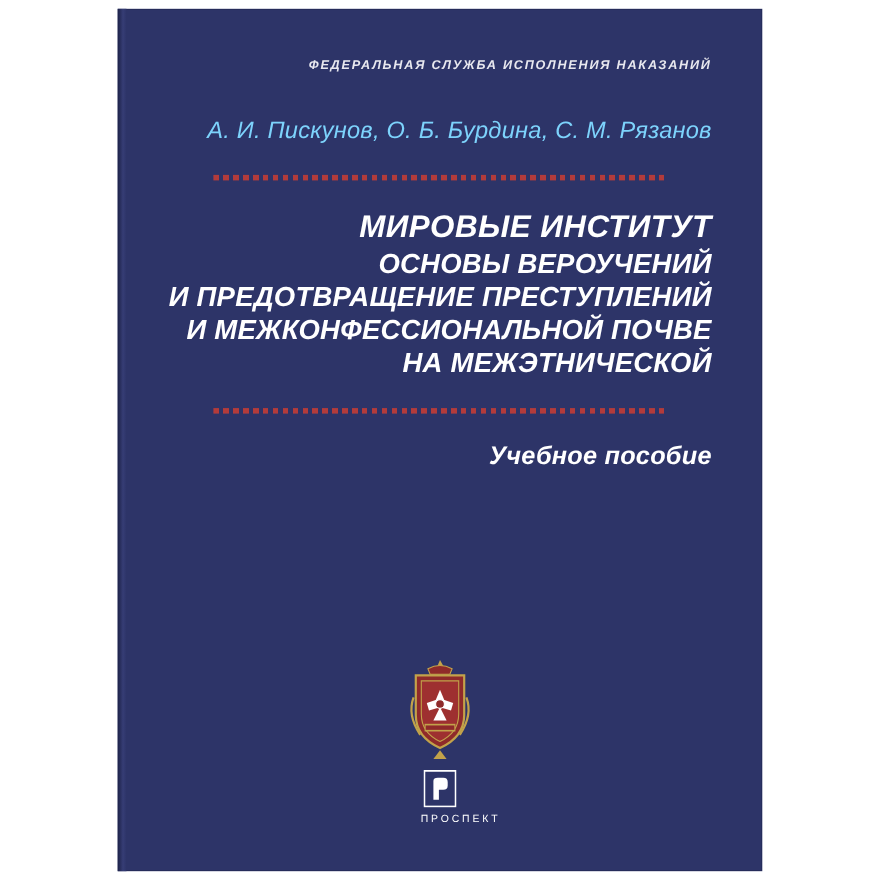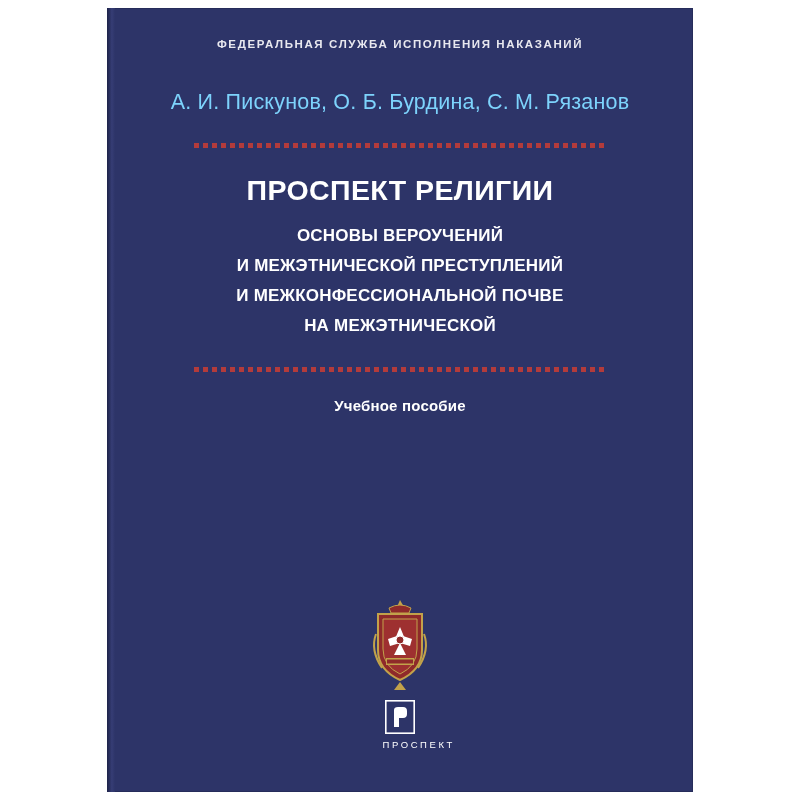--- a/index.html
+++ b/index.html
@@ -32,24 +32,25 @@
     width: 8px;
     height: 100%;
     background: linear-gradient(to right, #1d2248 0%, #363d75 60%, #2d3468 100%);
   }
   .cover-inner {
     position: absolute;
     left: 0;
     right: 0;
     top: 0;
     bottom: 0;
-    padding: 0 46px;
+    padding: 16px 46px;
     box-sizing: border-box;
-    text-align: center;
+    text-align: right;
     color: #ffffff;
+    font-style: italic;
   }
   .org {
     margin-top: 28px;
     font-size: 11.5px;
     font-weight: bold;
     letter-spacing: 1.6px;
     line-height: 17px;
     color: #e8e8ef;
     text-transform: uppercase;
   }
@@ -78,29 +79,28 @@
     margin-top: 26px;
   }
   .title-main {
     margin-top: 24px;
     font-size: 28.5px;
     font-weight: bold;
     line-height: 37px;
     letter-spacing: 0.4px;
   }
   .title-sub {
-    margin-top: 12px;
-    font-size: 17px;
+    font-size: 25px;
     font-weight: bold;
     line-height: 30px;
     letter-spacing: 0.2px;
   }
   .kind {
     margin-top: 25px;
-    font-size: 15px;
+    font-size: 23px;
     font-weight: bold;
     letter-spacing: 0.2px;
   }
   .emblem {
     position: absolute;
     left: 50%;
     top: 590px;
     transform: translateX(-50%);
     width: 72px;
     height: 96px;
@@ -137,26 +137,26 @@
 
       <div class="org">
         <div>ФЕДЕРАЛЬНАЯ СЛУЖБА ИСПОЛНЕНИЯ НАКАЗАНИЙ</div>
       </div>
 
       <div class="authors">А. И. Пискунов, О. Б. Бурдина, С. М. Рязанов</div>
 
       <div class="rule"></div>
 
       <div class="title-main">
-        <div>ПРОСПЕКТ РЕЛИГИИ</div>
+        <div>МИРОВЫЕ ИНСТИТУТ</div>
       </div>
 
       <div class="title-sub">
         <div>ОСНОВЫ ВЕРОУЧЕНИЙ</div>
-        <div>И МЕЖЭТНИЧЕСКОЙ ПРЕСТУПЛЕНИЙ</div>
+        <div>И ПРЕДОТВРАЩЕНИЕ ПРЕСТУПЛЕНИЙ</div>
         <div>И МЕЖКОНФЕССИОНАЛЬНОЙ ПОЧВЕ</div>
         <div>НА МЕЖЭТНИЧЕСКОЙ</div>
       </div>
 
       <div class="rule bottom"></div>
 
       <div class="kind">Учебное пособие</div>
     </div>
 
     <div class="emblem">

